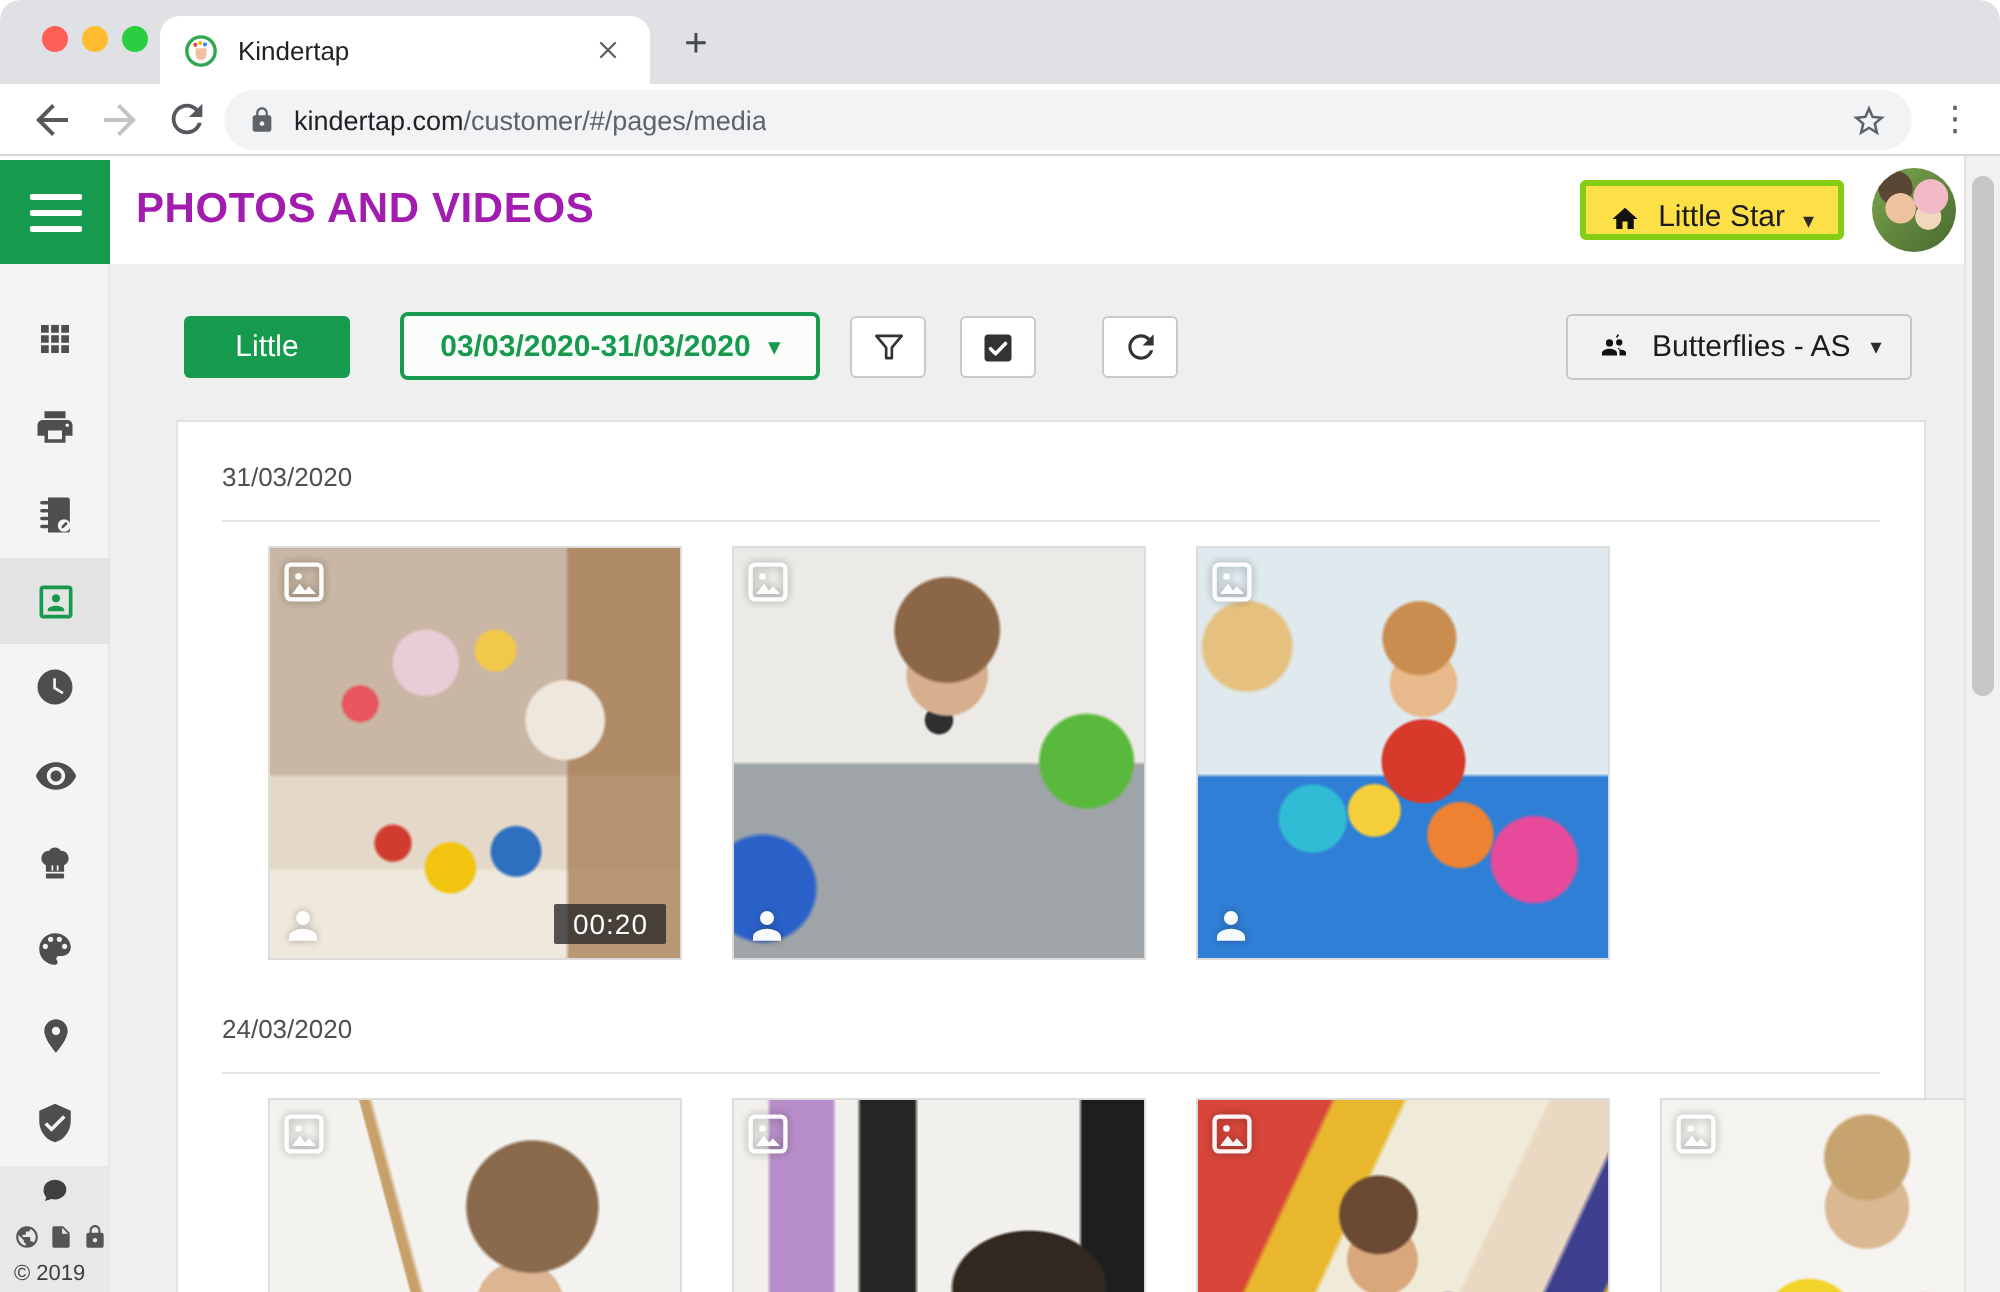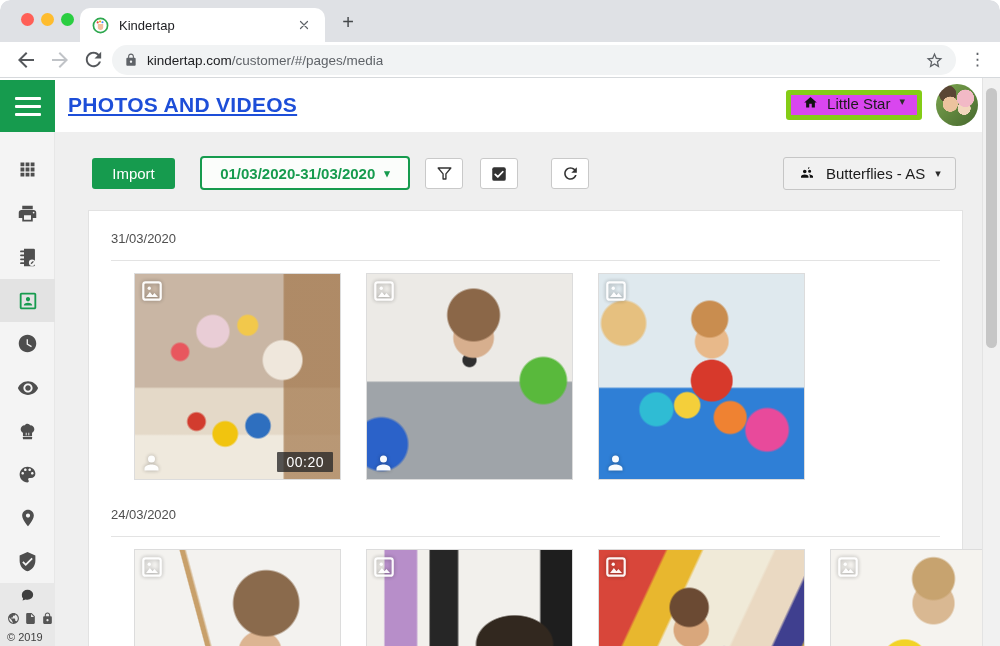--- a/index.html
+++ b/index.html
@@ -33,23 +33,23 @@
   .star{margin-left:auto;flex:none;}
   .dots{position:absolute;right:14px;top:7px;font-size:17px;color:#5f6368;line-height:22px;}
 
   
   .app{position:absolute;left:0;top:78px;right:0;bottom:0;background:#efefef;}
   .app-header{position:absolute;left:0;top:0;right:18px;height:54px;background:#fff;border-bottom:1px solid #e2e2e2;}
   .hamburger{position:absolute;left:0;top:2px;width:55px;height:52px;background:#169B4E;z-index:4;
     display:flex;flex-direction:column;align-items:center;justify-content:center;gap:5px;cursor:pointer;}
   .hamburger span{width:26px;height:3px;background:#fff;border-radius:1px;}
   .page-title{position:absolute;left:68px;top:0;height:54px;line-height:54px;
-    font-size:21px;font-weight:700;color:#1d4ed8;letter-spacing:.3px;text-decoration:underline;}
+    font-size:21px;font-weight:700;color:#a21caf;letter-spacing:.3px;}
   .site-btn{position:absolute;right:60px;top:12px;height:30px;padding:0 12px;box-sizing:border-box;
-    display:flex;align-items:flex-start;gap:9px;background:#d946ef;border:5px solid #84cc16;border-radius:3px;
+    display:flex;align-items:flex-end;gap:9px;background:#fde047;border:3px solid #84cc16;border-radius:3px;
     font-size:15px;color:#1b1b1b;}
   .caret{font-size:11px;color:#2b2b2b;}
   .avatar{position:absolute;right:4px;top:6px;width:42px;height:42px;border-radius:50%;overflow:hidden;
     background:
       radial-gradient(circle at 70% 34%, #f2b9c6 0 21%, rgba(0,0,0,0) 22%),
       radial-gradient(circle at 67% 58%, #f3d7bd 0 17%, rgba(0,0,0,0) 18%),
       radial-gradient(circle at 34% 48%, #ecc39e 0 21%, rgba(0,0,0,0) 22%),
       radial-gradient(circle at 28% 24%, #5a4634 0 19%, rgba(0,0,0,0) 20%),
       linear-gradient(135deg,#7da74f,#46682e);}
 
@@ -319,24 +319,24 @@
                 <path d="M18 8h-1V6c0-2.76-2.24-5-5-5S7 3.24 7 6v2H6c-1.1 0-2 .9-2 2v10c0 1.1.9 2 2 2h12c1.1 0 2-.9 2-2V10c0-1.1-.9-2-2-2zm-6 9c-1.1 0-2-.9-2-2s.9-2 2-2 2 .9 2 2-.9 2-2 2zm3.1-9H8.9V6c0-1.71 1.39-3.1 3.1-3.1 1.71 0 3.1 1.39 3.1 3.1v2z" fill="#555"></path>
               </svg>
           </span>
         </span>
         <span class="sb-copy">© 2019</span>
       </div>
     </div>
 
     <div class="content">
 
-      <button class="btn-import">Import</button>
+      <button class="btn-import">Little</button>
 
       <div class="btn-date">
-        <span>01/03/2020-31/03/2020</span>
+        <span>03/03/2020-31/03/2020</span>
         <span class="caret">▾</span>
       </div>
 
       <div class="btn-sq btn-filter">
         <svg viewBox="0 0 24 24" width="19" height="19">
             <path d="M4 5h16l-6.2 7.4V19h-3.6v-6.6z" fill="none" stroke="#333" stroke-width="1.7" stroke-linejoin="round"></path>
           </svg>
       </div>
       <div class="btn-sq btn-check">
         <svg viewBox="0 0 24 24" width="18" height="18">

